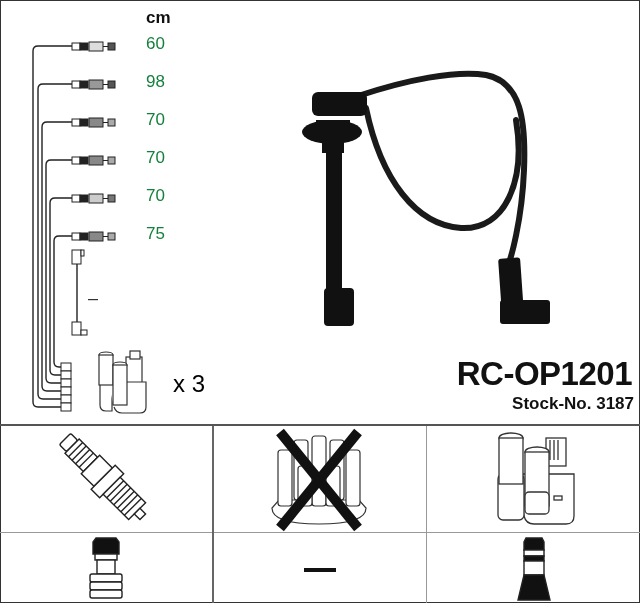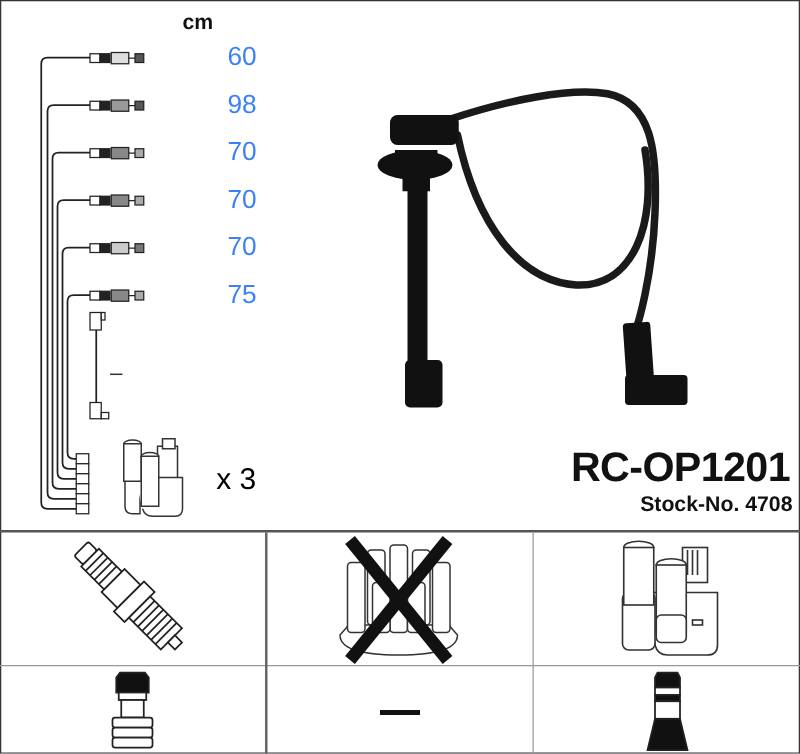--- a/index.html
+++ b/index.html
@@ -3,21 +3,21 @@
 <meta charset="utf-8">
 <style>
   html, body { margin: 0; padding: 0; background: #ffffff; }
   body { width: 640px; height: 603px; position: relative; overflow: hidden; font-family: "Liberation Sans", sans-serif; }
   .frame { position: absolute; left: 0; top: 0; width: 638px; height: 601px; border: 1px solid #333; box-sizing: content-box; }
   .top-section { position: absolute; left: 16px; top: 0; width: 640px; height: 425px; }
   .hline { position: absolute; height: 2px; background: #555; }
   .vline { position: absolute; width: 2px; background: #666; }
   .label { position: absolute; color: #111; }
   .cm-label { left: 130px; top: 8px; font-size: 17px; font-weight: bold; }
-  .len { position: absolute; left: 130px; font-size: 21px; font-weight: normal; color: #3b82f6; margin-left: 36px; }
+  .len { position: absolute; left: 130px; font-size: 17px; font-weight: normal; color: #15803d; }
   .part-no { position: absolute; right: 24px; top: 355px; font-size: 33px; font-weight: bold; letter-spacing: -0.5px; }
   .stock-no { position: absolute; right: 22px; top: 394px; font-size: 17px; font-weight: bold; }
   .qty { position: absolute; left: 157px; top: 370px; font-size: 24px; font-weight: normal; }
   .dash-small { position: absolute; left: 72px; top: 288px; font-size: 18px; color: #333; }
   svg { position: absolute; overflow: visible; }
   .cell { position: absolute; }
 </style>
 </head>
 <body>
 
@@ -132,21 +132,21 @@
       <rect x="36" y="78" width="22" height="15"></rect>
       <rect x="40" y="90" width="16" height="140"></rect>
       <rect x="38" y="228" width="30" height="38" rx="4"></rect>
 
       <rect x="214" y="198" width="22" height="56" rx="3" transform="rotate(-4 225 226)"></rect>
       <rect x="214" y="240" width="50" height="24" rx="3"></rect>
     </g>
   </svg>
 
   <span class="label part-no">RC-OP1201</span>
-  <span class="label stock-no">Stock-No. 4708</span>
+  <span class="label stock-no">Stock-No. 3187</span>
 </div>
 
 <div class="hline" style="left:0;top:424px;width:640px;"></div>
 <div class="hline" style="left:0;top:532px;width:640px;background:#999;height:1px;"></div>
 <div class="vline" style="left:212px;top:426px;height:177px;"></div>
 <div class="vline" style="left:426px;top:426px;height:177px;background:#999;width:1px;"></div>
 
 <div class="cell" style="left:0;top:426px;width:212px;height:106px;">
   <svg width="100" height="100" style="left:56px;top:4px;" viewBox="0 0 100 100">
     <g fill="#fff" stroke="#222" stroke-width="1.4" transform="rotate(-45 50 50)">

